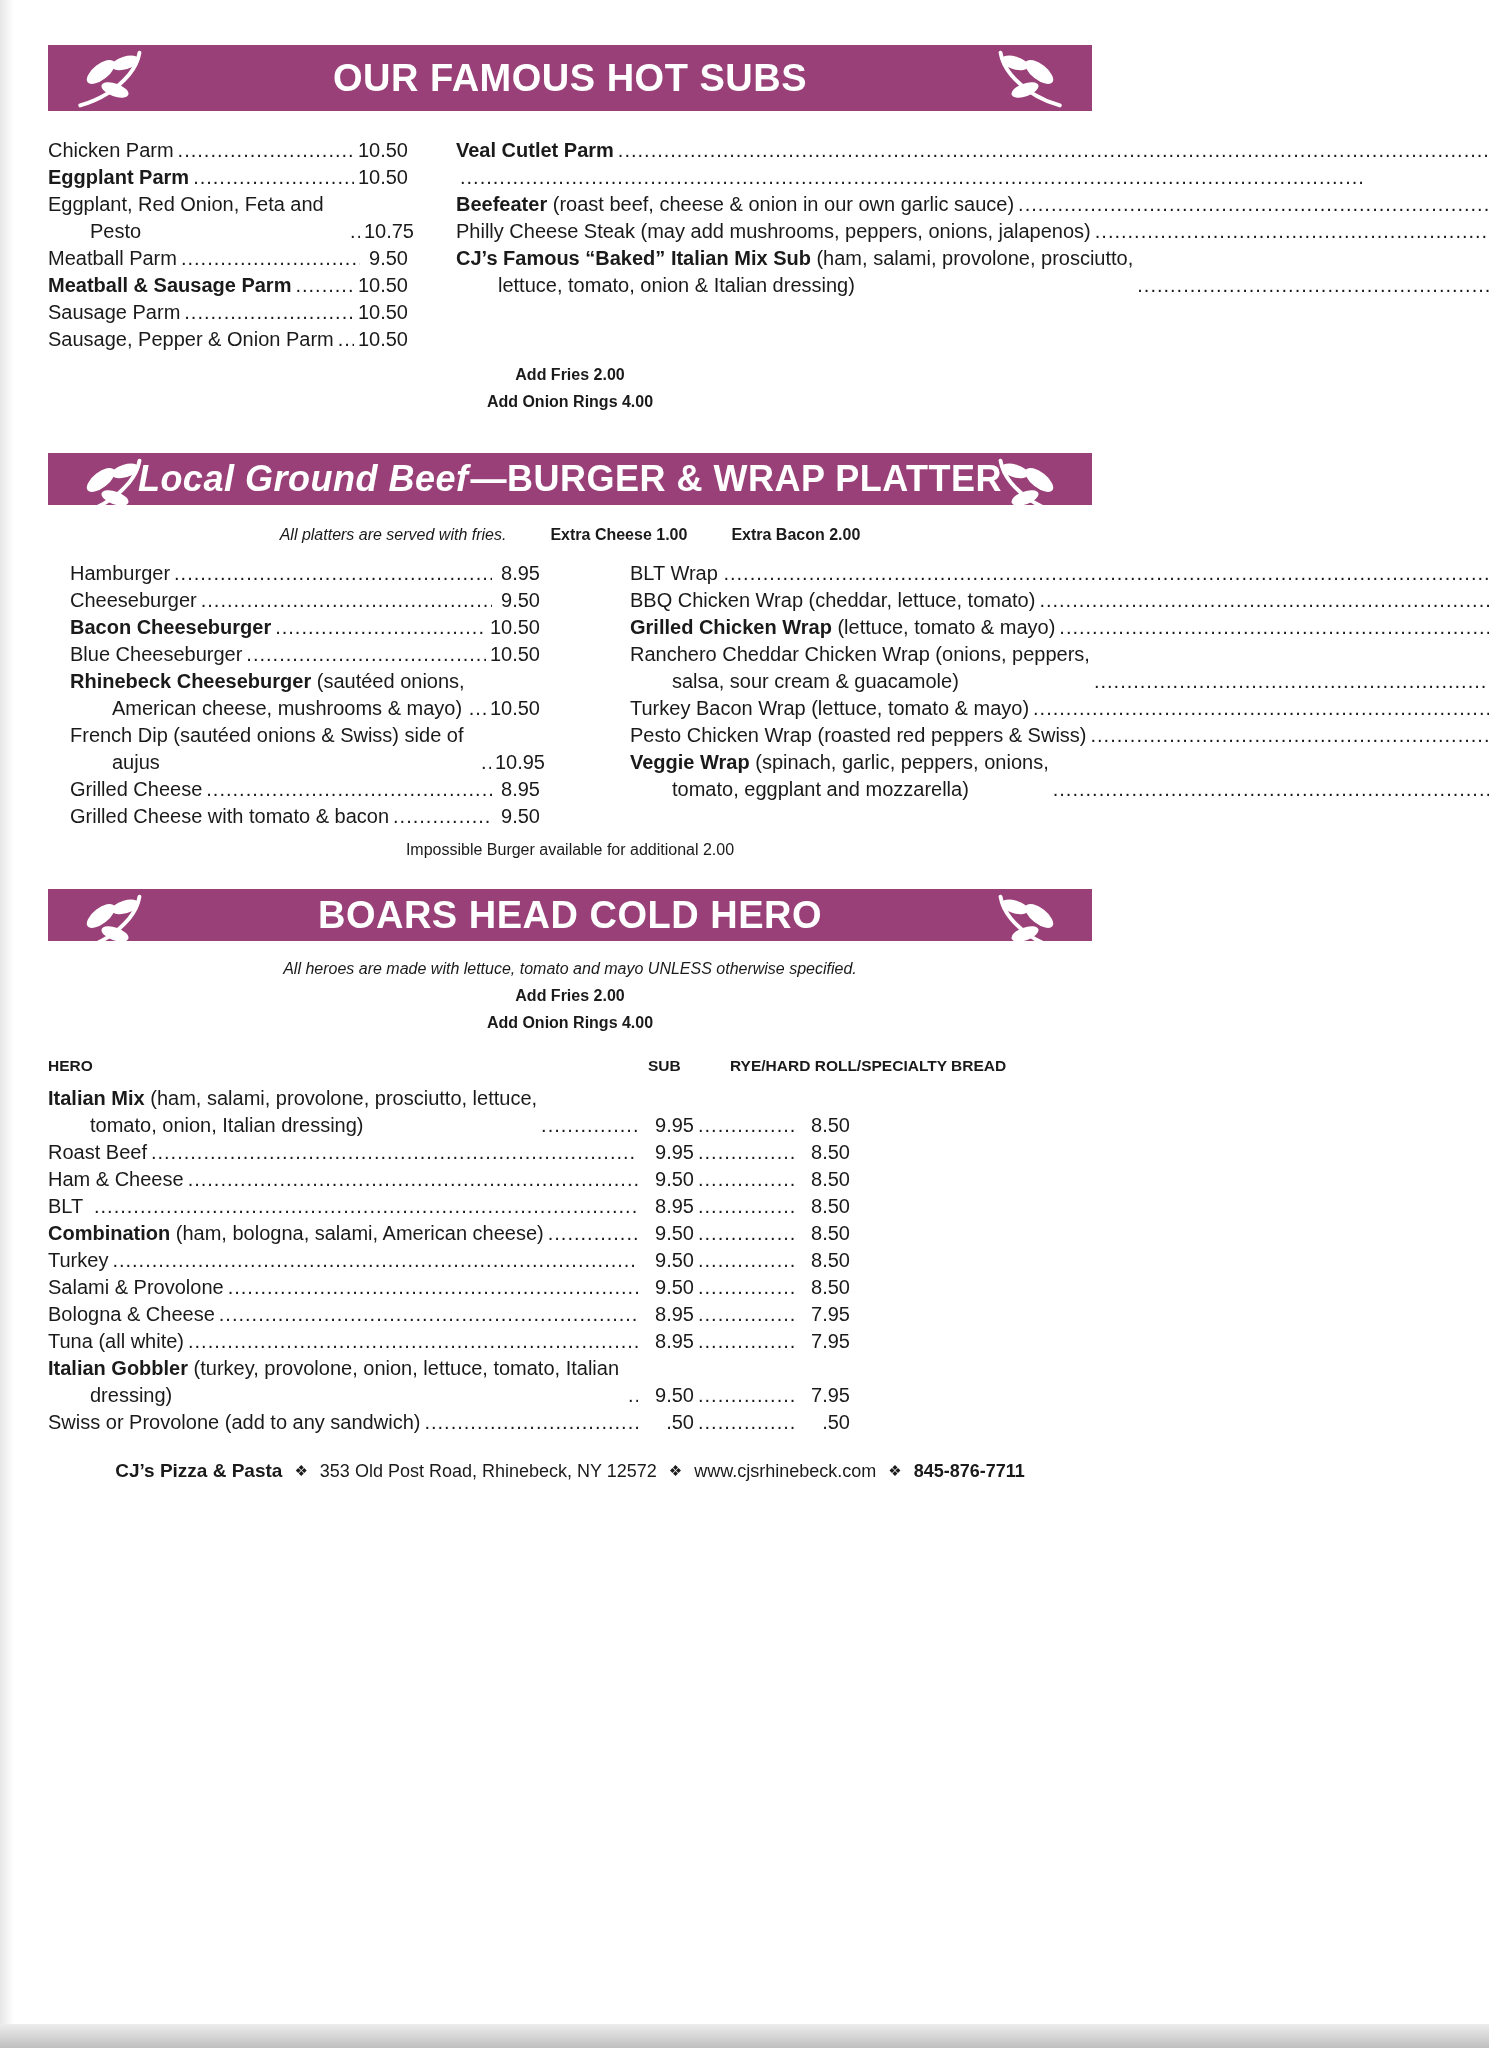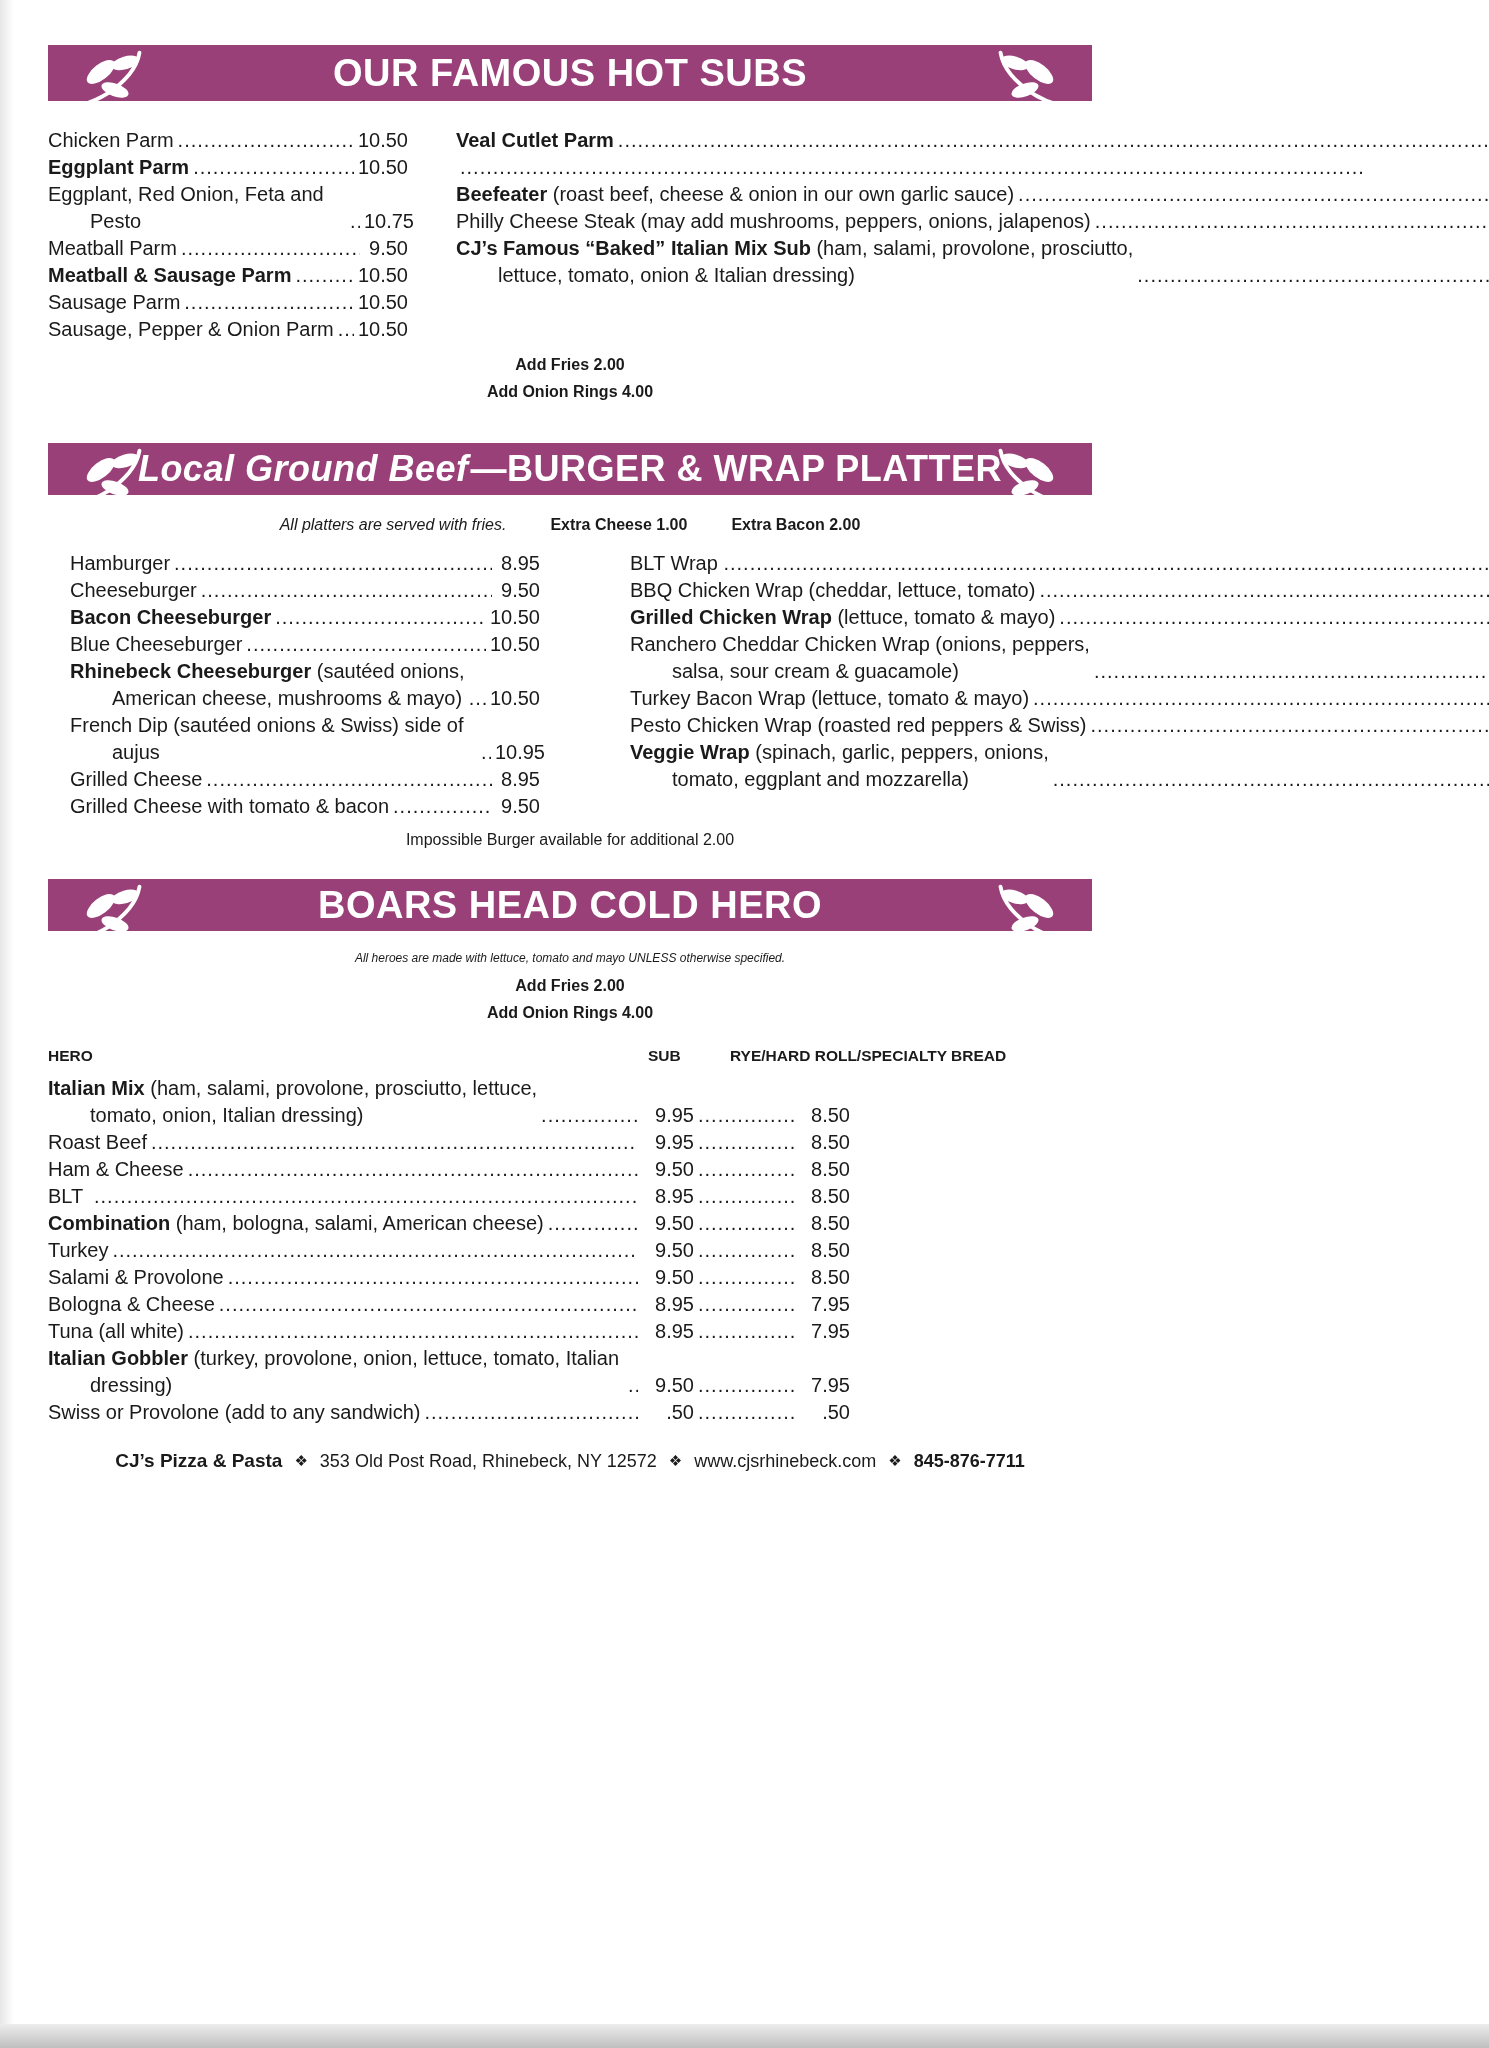--- a/index.html
+++ b/index.html
@@ -9,21 +9,21 @@
     width:1489px;height:2048px;position:relative;overflow:hidden;
     font-family:"Liberation Sans",sans-serif;color:#1a1a1a;
   }
   .scan-left{position:absolute;left:0;top:0;width:14px;height:100%;
     background:linear-gradient(90deg,#e6e6e6,#ffffff);}
   .scan-bottom{position:absolute;left:0;bottom:0;width:100%;height:24px;
     background:linear-gradient(#ededed,#bfbfbf);}
   .page{position:absolute;left:48px;top:45px;width:1044px;}
 
   
-  .banner{height:56px;background:var(--accent);color:#fff;position:relative;
+  .banner{height:66px;background:var(--accent);color:#fff;position:relative;
     display:flex;align-items:center;justify-content:center;}
   .banner.tall{height:52px;}
   .banner-title{font-weight:700;font-size:38px;letter-spacing:.5px;white-space:nowrap;}
   .banner-title.mixed{font-size:36px;}
   .banner-title .it{font-style:italic;margin-right:2px;}
   .flourish{position:absolute;top:5px;width:86px;height:58px;}
   .flourish.left{left:24px;}
   .flourish.right{right:24px;transform:scaleX(-1);}
 
   
@@ -45,21 +45,21 @@
   .footnote{margin-top:6px;text-align:center;font-size:16px;line-height:27px;}
 
   .banner.second{margin-top:38px;}
   .subnote-row{margin-top:16px;display:flex;justify-content:center;align-items:baseline;gap:44px;
     font-size:16px;line-height:27px;}
   .note-italic{font-style:italic;}
   .note-bold{font-weight:700;}
   .cols.burger{margin-top:12px;margin-left:22px;}
 
   .banner.third{margin-top:26px;}
-  .hero-note{margin-top:14px;text-align:center;font-style:italic;font-size:12px;line-height:27px;}
+  .hero-note{margin-top:14px;text-align:center;font-style:italic;font-size:16px;line-height:27px;}
   .hero-bold-notes{text-align:center;font-weight:700;font-size:16px;line-height:27px;}
   .hero-header{position:relative;margin-top:16px;height:27px;font-weight:700;font-size:15.5px;line-height:27px;}
   .hh-sub{position:absolute;left:600px;top:0;}
   .hh-bread{position:absolute;left:682px;top:0;}
   .hero-list{width:802px;margin-top:6px;}
   .hero-row .price{min-width:52px;}
 
   .footer{margin-top:24px;display:flex;justify-content:center;align-items:baseline;
     gap:12px;font-size:18px;white-space:nowrap;}
   .footer .fname{font-weight:700;font-size:19px;}

